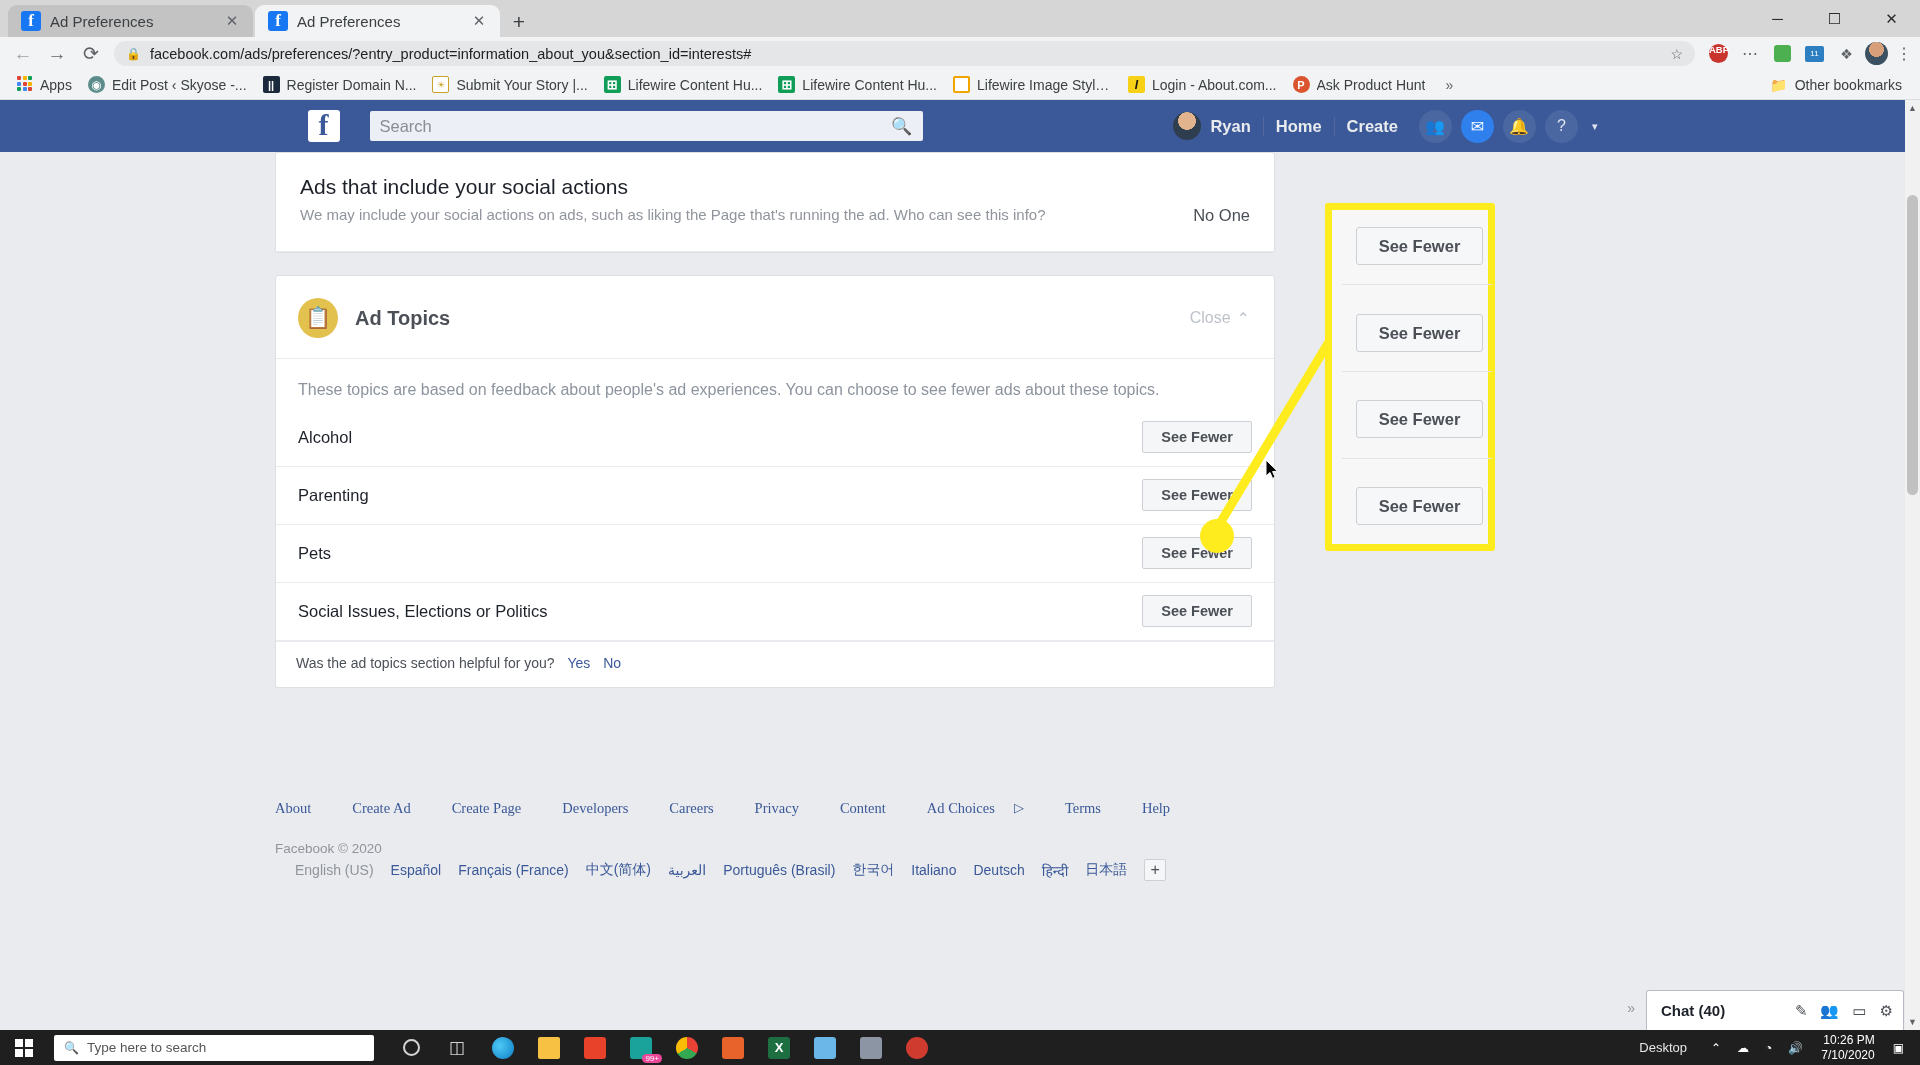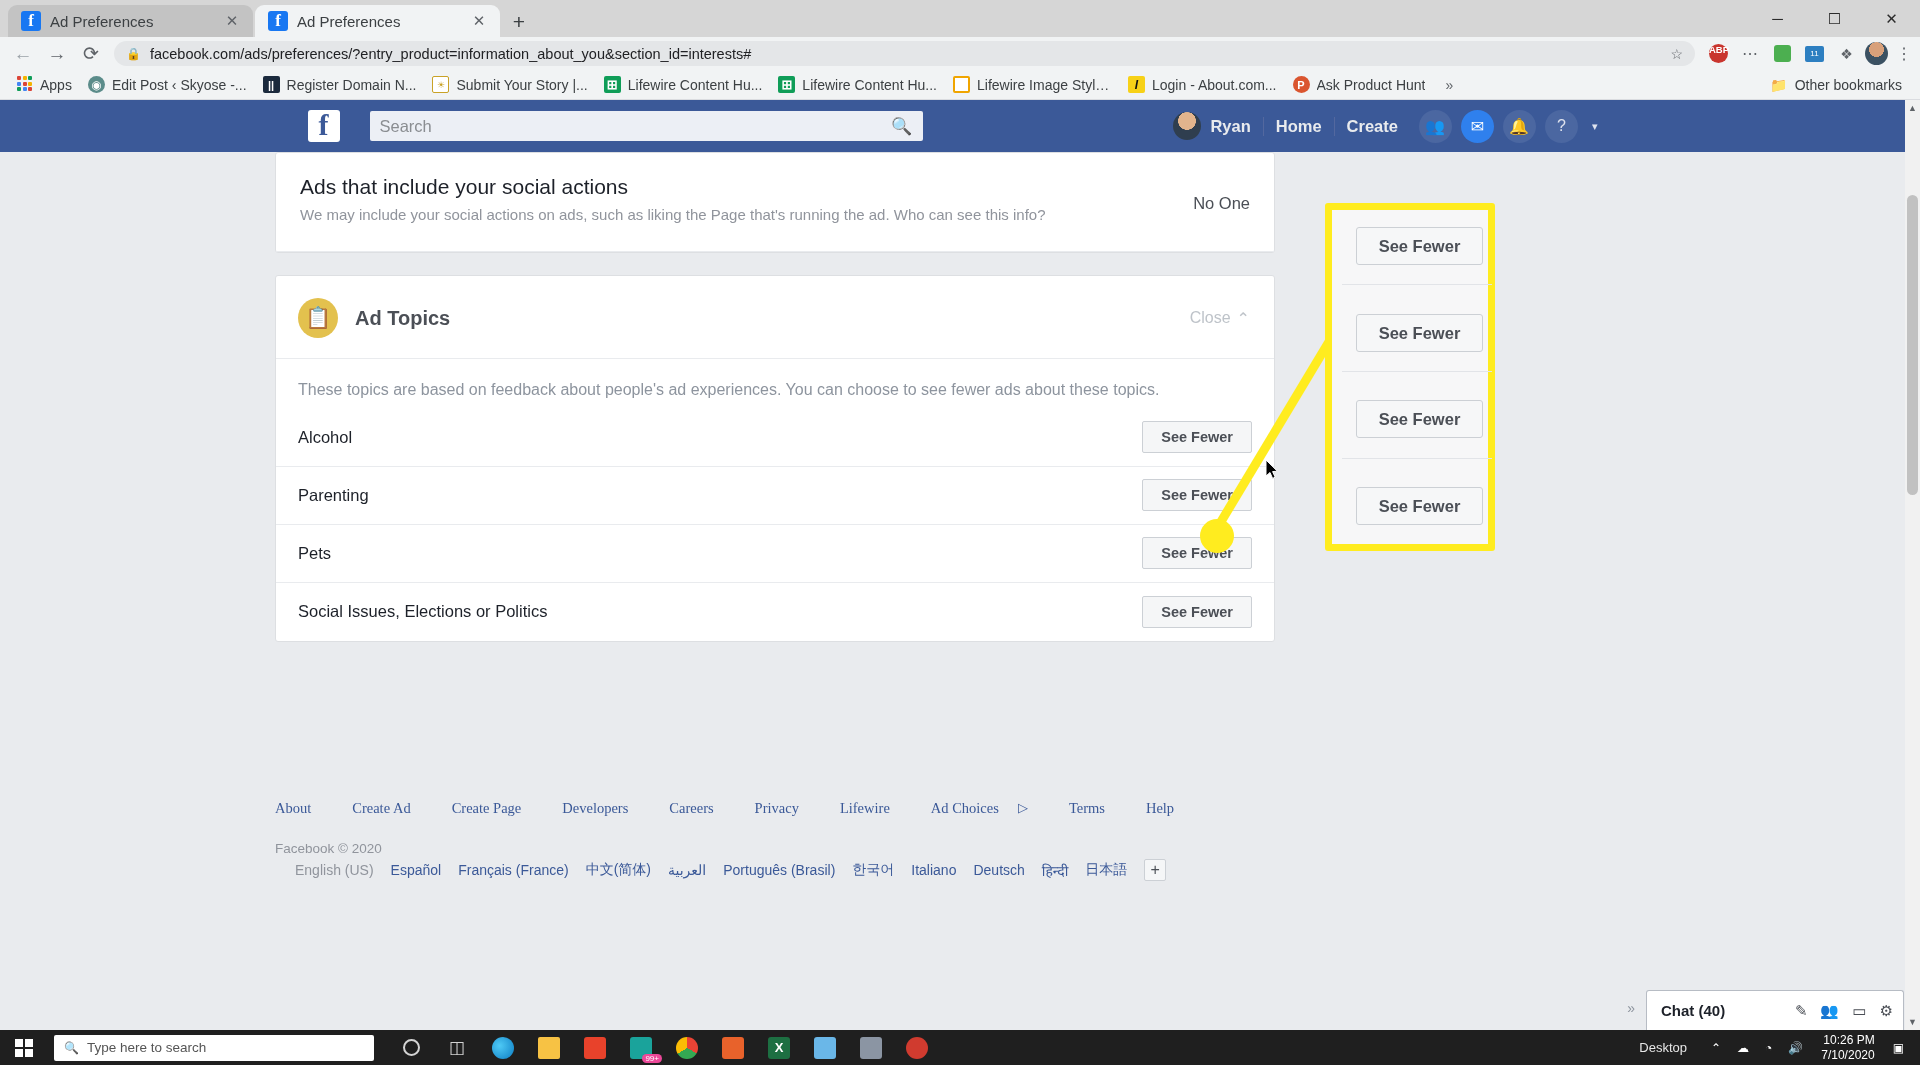--- a/index.html
+++ b/index.html
@@ -166,21 +166,21 @@
   
   .content-col {
     position: absolute; top: 52px; left: 275px; width: 1000px;
   }
   .card {
     background: #fff; border: 1px solid #dddfe2; border-radius: 3px;
     margin-bottom: 22px;
   }
   .settings-card { padding: 0; }
   .setting-row {
-    display: flex; align-items: center; padding: 22px 24px 26px 24px;
+    display: flex; align-items: flex-end; padding: 22px 24px 26px 24px;
     border-bottom: 1px solid #e9ebee;
   }
   .setting-text { flex: 1 1 auto; padding-right: 30px; }
   .setting-title { font-size: 21px; color: #1d2129; margin-bottom: 6px; font-weight: normal;}
   .setting-desc { font-size: 15px; color: #90949c; line-height: 1.35; }
   .setting-val { font-size: 16.5px; color: #4b4f56; white-space: nowrap; padding-top: 6px; }
   .helpful {
     padding: 13px 24px 16px 20px; font-size: 14px; color: #4b4f56;
   }
   .helpful a { color: #3b5998; text-decoration: none; margin-left: 9px; }
@@ -470,32 +470,37 @@
         </div>
         <div class="topic-row">
           <span class="topic-name">Pets</span>
           <button class="see-fewer-btn">See Fewer</button>
         </div>
         <div class="topic-row">
           <span class="topic-name">Social Issues, Elections or Politics</span>
           <button class="see-fewer-btn">See Fewer</button>
         </div>
 
+        <div class="helpful" style="border-top:1px solid #e9ebee">
+          <span>Was the ad topics section helpful for you?</span>
+          <a href="#">Yes</a>
+          <a href="#">No</a>
+        </div>
       </div>
     </div>
 
     <div class="fb-footer">
       <div class="footer-links">
         <a href="#">About</a>
         <a href="#">Create Ad</a>
         <a href="#">Create Page</a>
         <a href="#">Developers</a>
         <a href="#">Careers</a>
         <a href="#">Privacy</a>
-        <a href="#">Lifewire</a>
+        <a href="#">Content</a>
         <a href="#" style="margin-right:6px">Ad Choices</a>
         <span class="adchoices-glyph" style="margin-right:29px">▷</span>
         <a href="#">Terms</a>
         <a href="#">Help</a>
       </div>
       <div class="copyright">Facebook © 2020</div>
       <div class="lang-row">
         <a href="#" class="current">English (US)</a>
         <a href="#">Español</a>
         <a href="#">Français (France)</a>

